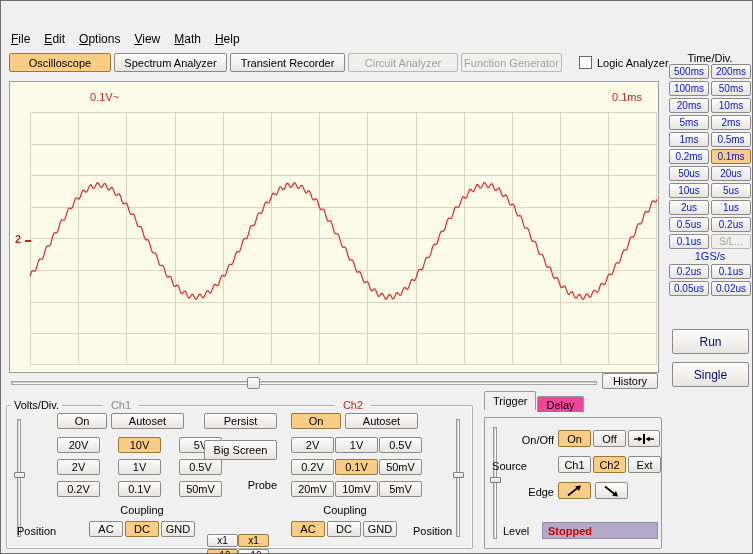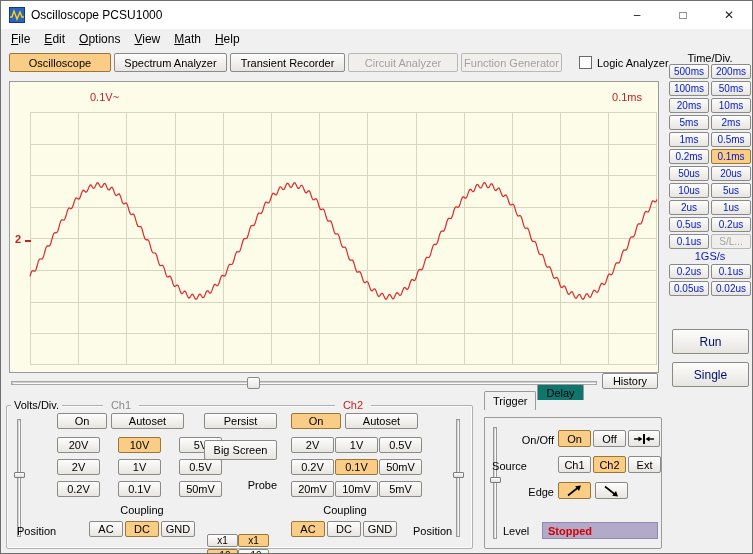--- a/index.html
+++ b/index.html
@@ -78,21 +78,21 @@
   .bigscreen-btn{position:absolute;left:203px;top:439px;width:73px;height:20px}
   .probe-label{left:206px;top:478px;width:70px;text-align:right}
   .probe-grid{left:206px;top:533px;grid-template-columns:31px 31px;gap:2px 0}
   .pbtn{height:13px;font-size:10px}
 
   .vslider{position:absolute;width:11px}
   .vslider .groove{position:absolute;left:3px;top:0;height:100%;width:4px;background:#fff;border:1px solid #9a9a9a;box-shadow:inset 1px 1px 1px #cfcfcf}
   .vslider .thumb{position:absolute;left:0;width:11px;height:6px;background:linear-gradient(#fdfdfc,#e0ded9);border:1px solid #7c7c7c;border-radius:1px}
 
   .trigger-tabs{position:absolute;left:483px;top:398px;height:19px;display:flex;align-items:flex-end;z-index:2}
-  .ttab{height:16px;padding:0 8px;display:flex;align-items:center;background:#0f766e;border:1px solid #9a9a9a;border-bottom:none;border-radius:2px 2px 0 0;margin-right:1px;margin-bottom:18px}
+  .ttab{height:16px;padding:0 8px;display:flex;align-items:center;background:#ec4899;border:1px solid #9a9a9a;border-bottom:none;border-radius:2px 2px 0 0;margin-right:1px;margin-bottom:6px}
   .ttab.active{height:19px;background:#f0f0f0;margin-bottom:8px;z-index:3}
   .trigger-body{position:absolute;left:483px;top:416px;width:178px;height:132px;border:1px solid #9a9a9a;background:#f0f0f0;z-index:1;border-radius:0 2px 2px 2px}
   .trig-onoff-label{left:504px;top:433px;width:49px;text-align:right;z-index:2}
   .trig-onoff{left:557px;top:429px;grid-template-columns:33px 33px;gap:0 2px;z-index:2}
   .trig-onoff .b,.trig-source .b{height:17px}
   .sm{height:17px}
   .trig-reset{position:absolute;left:627px;top:429px;width:32px;z-index:2}
   .trig-source-label{left:484px;top:459px;width:49px;text-align:center;z-index:2}
   .trig-source{left:557px;top:455px;grid-template-columns:repeat(3,33px);gap:0 2px;z-index:2}
   .trig-edge-label{left:504px;top:485px;width:49px;text-align:right;z-index:2}
@@ -100,32 +100,20 @@
   .edge-fall{position:absolute;left:594px;top:481px;width:33px;z-index:2}
   .trig-level-label{left:502px;top:524px;z-index:2}
   .level-bar{position:absolute;left:541px;top:521px;width:116px;height:17px;background:#b3a9c9;border:1px solid #9488ae;display:flex;align-items:center;padding-left:5px;color:#d40000;font-weight:bold;z-index:2}
   .lbl,.panel-label{z-index:2}
 </style>
 </head>
 <body>
 
 <div id="app">
 
-  <div class="titlebar">
-    <svg class="app-icon" width="16" height="16" viewBox="0 0 16 16">
-      <rect x="0.5" y="0.5" width="15" height="15" fill="#2a63c8" stroke="#123a7a"></rect>
-      <polyline points="1,10 3,10 5,4 8,12 11,5 13,10 15,10" fill="none" stroke="#ffd200" stroke-width="1.4"></polyline>
-    </svg>
-    <span class="title">Oscilloscope PCSU1000</span>
-    <div class="win-controls">
-      <div class="win-btn">–</div>
-      <div class="win-btn">□</div>
-      <div class="win-btn">✕</div>
-    </div>
-  </div>
 
   <div class="menubar">
 
   <span class="menu-item"><u>F</u>ile</span>
       <span class="menu-item"><u>E</u>dit</span>
       <span class="menu-item"><u>O</u>ptions</span>
       <span class="menu-item"><u>V</u>iew</span>
       <span class="menu-item"><u>M</u>ath</span>
       <span class="menu-item"><u>H</u>elp</span>
     </div>

